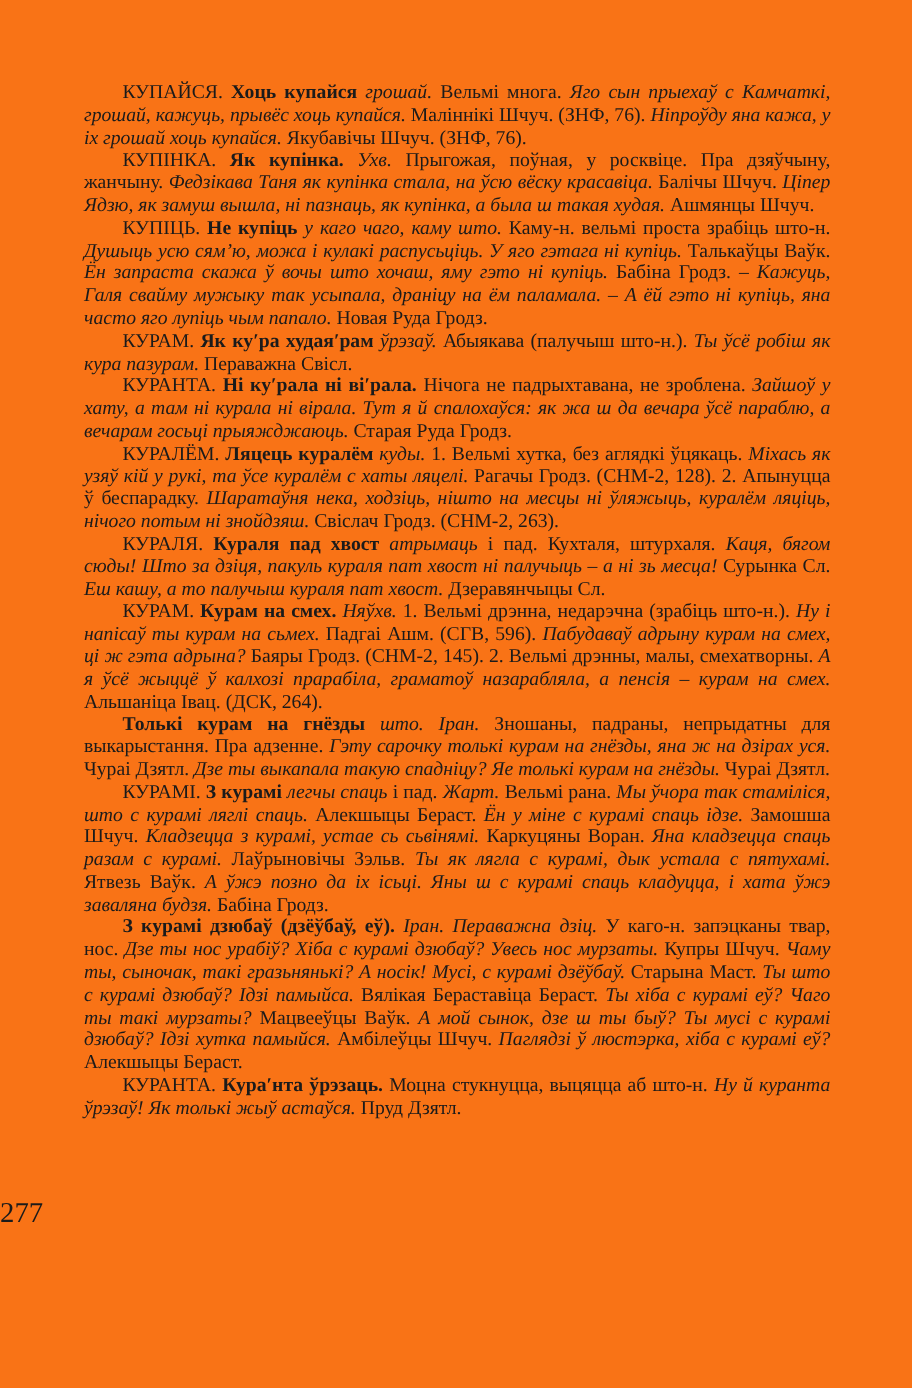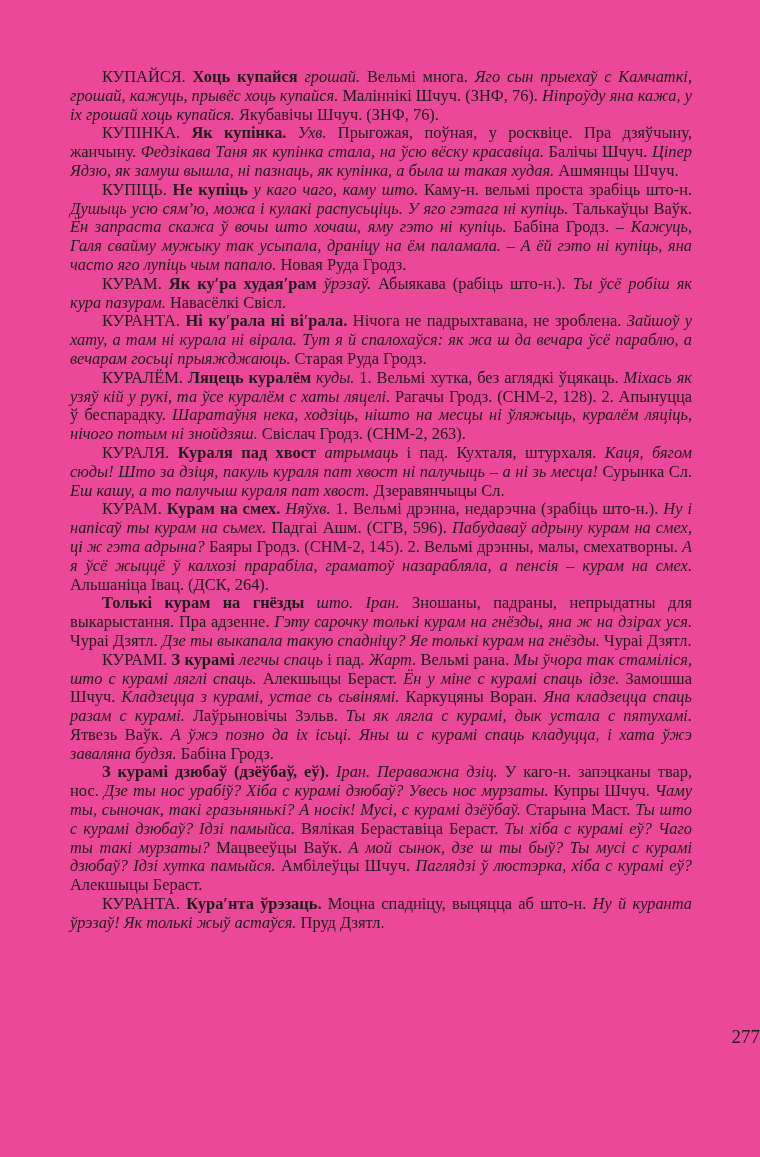--- a/index.html
+++ b/index.html
@@ -4,21 +4,21 @@
 <style>
   html, body {
     margin: 0;
     padding: 0;
     background: #ffffff;
   }
   .page {
     position: relative;
     width: 760px;
     height: 1157px;
-    background: #ec4899;
+    background: #f97316;
     font-family: "Liberation Serif", serif;
     color: #1b1b1b;
     overflow: hidden;
   }
   .text-block {
     position: absolute;
     left: 70px;
     top: 68px;
     width: 622px;
     font-size: 16.4px;
@@ -31,38 +31,37 @@
     text-indent: 32px;
   }
   .seg-plain  { font-style: normal; font-weight: normal; }
   .seg-bold   { font-weight: bold;  font-style: normal; }
   .seg-italic { font-style: italic; font-weight: normal; }
   .page-number {
     position: absolute;
     top: 998px;
     left: 0;
     width: 100%;
-    text-align: right;
-    font-size: 19px;
+    text-align: left;
+    font-size: 24px;
     color: #1b1b1b;
-    margin-top: 28px;
   }
 </style>
 </head>
 <body>
 
 <div class="page">
   <div class="text-block" id="text-block">
       <p class="entry"><span class="seg-plain">КУПАЙСЯ. </span><span class="seg-bold">Хоць купайся </span><span class="seg-italic">грошай. </span><span class="seg-plain">Вельмі многа. </span><span class="seg-italic">Яго сын прыехаў с Камчаткі, грошай, кажуць, прывёс хоць купайся. </span><span class="seg-plain">Маліннікі Шчуч. (ЗНФ, 76). </span><span class="seg-italic">Ніпроўду яна кажа, у іх грошай хоць купайся. </span><span class="seg-plain">Якубавічы Шчуч. (ЗНФ, 76).</span></p>
       <p class="entry"><span class="seg-plain">КУПІНКА. </span><span class="seg-bold">Як купінка. </span><span class="seg-italic">Ухв. </span><span class="seg-plain">Прыгожая, поўная, у росквіце. Пра дзяўчыну, жанчыну. </span><span class="seg-italic">Федзікава Таня як купінка стала, на ўсю вёску красавіца. </span><span class="seg-plain">Балічы Шчуч. </span><span class="seg-italic">Ціпер Ядзю, як замуш вышла, ні пазнаць, як купінка, а была ш такая худая. </span><span class="seg-plain">Ашмянцы Шчуч.</span></p>
       <p class="entry"><span class="seg-plain">КУПІЦЬ. </span><span class="seg-bold">Не купіць </span><span class="seg-italic">у каго чаго, каму што. </span><span class="seg-plain">Каму-н. вельмі проста зрабіць што-н. </span><span class="seg-italic">Душыць усю сям’ю, можа і кулакі распусьціць. У яго гэтага ні купіць. </span><span class="seg-plain">Талькаўцы Ваўк. </span><span class="seg-italic">Ён запраста скажа ў вочы што хочаш, яму гэто ні купіць. </span><span class="seg-plain">Бабіна Гродз. </span><span class="seg-italic">– Кажуць, Галя свайму мужыку так усыпала, драніцу на ём паламала. – А ёй гэто ні купіць, яна часто яго лупіць чым папало. </span><span class="seg-plain">Новая Руда Гродз.</span></p>
-      <p class="entry"><span class="seg-plain">КУРАМ. </span><span class="seg-bold">Як ку′ра худая′рам </span><span class="seg-italic">ўрэзаў. </span><span class="seg-plain">Абыякава (рабіць што-н.). </span><span class="seg-italic">Ты ўсё робіш як кура пазурам. </span><span class="seg-plain">Навасёлкі Свісл.</span></p>
+      <p class="entry"><span class="seg-plain">КУРАМ. </span><span class="seg-bold">Як ку′ра худая′рам </span><span class="seg-italic">ўрэзаў. </span><span class="seg-plain">Абыякава (палучыш што-н.). </span><span class="seg-italic">Ты ўсё робіш як кура пазурам. </span><span class="seg-plain">Пераважна Свісл.</span></p>
       <p class="entry"><span class="seg-plain">КУРАНТА. </span><span class="seg-bold">Ні ку′рала ні ві′рала. </span><span class="seg-plain">Нічога не падрыхтавана, не зроблена. </span><span class="seg-italic">Зайшоў у хату, а там ні курала ні вірала. Тут я й спалохаўся: як жа ш да вечара ўсё параблю, а вечарам госьці прыяжджаюць. </span><span class="seg-plain">Старая Руда Гродз.</span></p>
       <p class="entry"><span class="seg-plain">КУРАЛЁМ. </span><span class="seg-bold">Ляцець куралём </span><span class="seg-italic">куды. </span><span class="seg-plain">1. Вельмі хутка, без аглядкі ўцякаць. </span><span class="seg-italic">Міхась як узяў кій у рукі, та ўсе куралём с хаты ляцелі. </span><span class="seg-plain">Рагачы Гродз. (СНМ-2, 128). 2. Апынуцца ў беспарадку. </span><span class="seg-italic">Шаратаўня нека, ходзіць, нішто на месцы ні ўляжыць, куралём ляціць, нічого потым ні знойдзяш. </span><span class="seg-plain">Свіслач Гродз. (СНМ-2, 263).</span></p>
       <p class="entry"><span class="seg-plain">КУРАЛЯ. </span><span class="seg-bold">Кураля пад хвост </span><span class="seg-italic">атрымаць </span><span class="seg-plain">і пад. Кухталя, штурхаля. </span><span class="seg-italic">Каця, бягом сюды! Што за дзіця, пакуль кураля пат хвост ні палучыць – а ні зь месца! </span><span class="seg-plain">Сурынка Сл. </span><span class="seg-italic">Еш кашу, а то палучыш кураля пат хвост. </span><span class="seg-plain">Дзеравянчыцы Сл.</span></p>
       <p class="entry"><span class="seg-plain">КУРАМ. </span><span class="seg-bold">Курам на смех. </span><span class="seg-italic">Няўхв. </span><span class="seg-plain">1. Вельмі дрэнна, недарэчна (зрабіць што-н.). </span><span class="seg-italic">Ну і напісаў ты курам на сьмех. </span><span class="seg-plain">Падгаі Ашм. (СГВ, 596). </span><span class="seg-italic">Пабудаваў адрыну курам на смех, ці ж гэта адрына? </span><span class="seg-plain">Баяры Гродз. (СНМ-2, 145). 2. Вельмі дрэнны, малы, смехатворны. </span><span class="seg-italic">А я ўсё жыццё ў калхозі прарабіла, граматоў назарабляла, а пенсія – курам на смех. </span><span class="seg-plain">Альшаніца Івац. (ДСК, 264).</span></p>
       <p class="entry"><span class="seg-bold">Толькі курам на гнёзды </span><span class="seg-italic">што. Іран. </span><span class="seg-plain">Зношаны, падраны, непрыдатны для выкарыстання. Пра адзенне. </span><span class="seg-italic">Гэту сарочку толькі курам на гнёзды, яна ж на дзірах уся. </span><span class="seg-plain">Чураі Дзятл. </span><span class="seg-italic">Дзе ты выкапала такую спадніцу? Яе толькі курам на гнёзды. </span><span class="seg-plain">Чураі Дзятл.</span></p>
       <p class="entry"><span class="seg-plain">КУРАМІ. </span><span class="seg-bold">З курамі </span><span class="seg-italic">легчы спаць </span><span class="seg-plain">і пад. </span><span class="seg-italic">Жарт. </span><span class="seg-plain">Вельмі рана. </span><span class="seg-italic">Мы ўчора так стаміліся, што с курамі ляглі спаць. </span><span class="seg-plain">Алекшыцы Бераст. </span><span class="seg-italic">Ён у міне с курамі спаць ідзе. </span><span class="seg-plain">Замошша Шчуч. </span><span class="seg-italic">Кладзецца з курамі, устае сь сьвінямі. </span><span class="seg-plain">Каркуцяны Воран. </span><span class="seg-italic">Яна кладзецца спаць разам с курамі. </span><span class="seg-plain">Лаўрыновічы Зэльв. </span><span class="seg-italic">Ты як лягла с курамі, дык устала с пятухамі. </span><span class="seg-plain">Ятвезь Ваўк. </span><span class="seg-italic">А ўжэ позно да іх ісьці. Яны ш с курамі спаць кладуцца, і хата ўжэ заваляна будзя. </span><span class="seg-plain">Бабіна Гродз.</span></p>
       <p class="entry"><span class="seg-bold">З курамі дзюбаў (дзёўбаў, еў). </span><span class="seg-italic">Іран. Пераважна дзіц. </span><span class="seg-plain">У каго-н. запэцканы твар, нос. </span><span class="seg-italic">Дзе ты нос урабіў? Хіба с курамі дзюбаў? Увесь нос мурзаты. </span><span class="seg-plain">Купры Шчуч. </span><span class="seg-italic">Чаму ты, сыночак, такі гразьнянькі? А носік! Мусі, с курамі дзёўбаў. </span><span class="seg-plain">Старына Маст. </span><span class="seg-italic">Ты што с курамі дзюбаў? Ідзі памыйса. </span><span class="seg-plain">Вялікая Бераставіца Бераст. </span><span class="seg-italic">Ты хіба с курамі еў? Чаго ты такі мурзаты? </span><span class="seg-plain">Мацвееўцы Ваўк. </span><span class="seg-italic">А мой сынок, дзе ш ты быў? Ты мусі с курамі дзюбаў? Ідзі хутка памыйся. </span><span class="seg-plain">Амбілеўцы Шчуч. </span><span class="seg-italic">Паглядзі ў люстэрка, хіба с курамі еў? </span><span class="seg-plain">Алекшыцы Бераст.</span></p>
-      <p class="entry"><span class="seg-plain">КУРАНТА. </span><span class="seg-bold">Кура′нта ўрэзаць. </span><span class="seg-plain">Моцна спадніцу, выцяцца аб што-н. </span><span class="seg-italic">Ну й куранта ўрэзаў! Як толькі жыў астаўся. </span><span class="seg-plain">Пруд Дзятл.</span></p>
+      <p class="entry"><span class="seg-plain">КУРАНТА. </span><span class="seg-bold">Кура′нта ўрэзаць. </span><span class="seg-plain">Моцна стукнуцца, выцяцца аб што-н. </span><span class="seg-italic">Ну й куранта ўрэзаў! Як толькі жыў астаўся. </span><span class="seg-plain">Пруд Дзятл.</span></p>
     </div>
   <div class="page-number">277</div>
 </div>
 
 </body></html>

